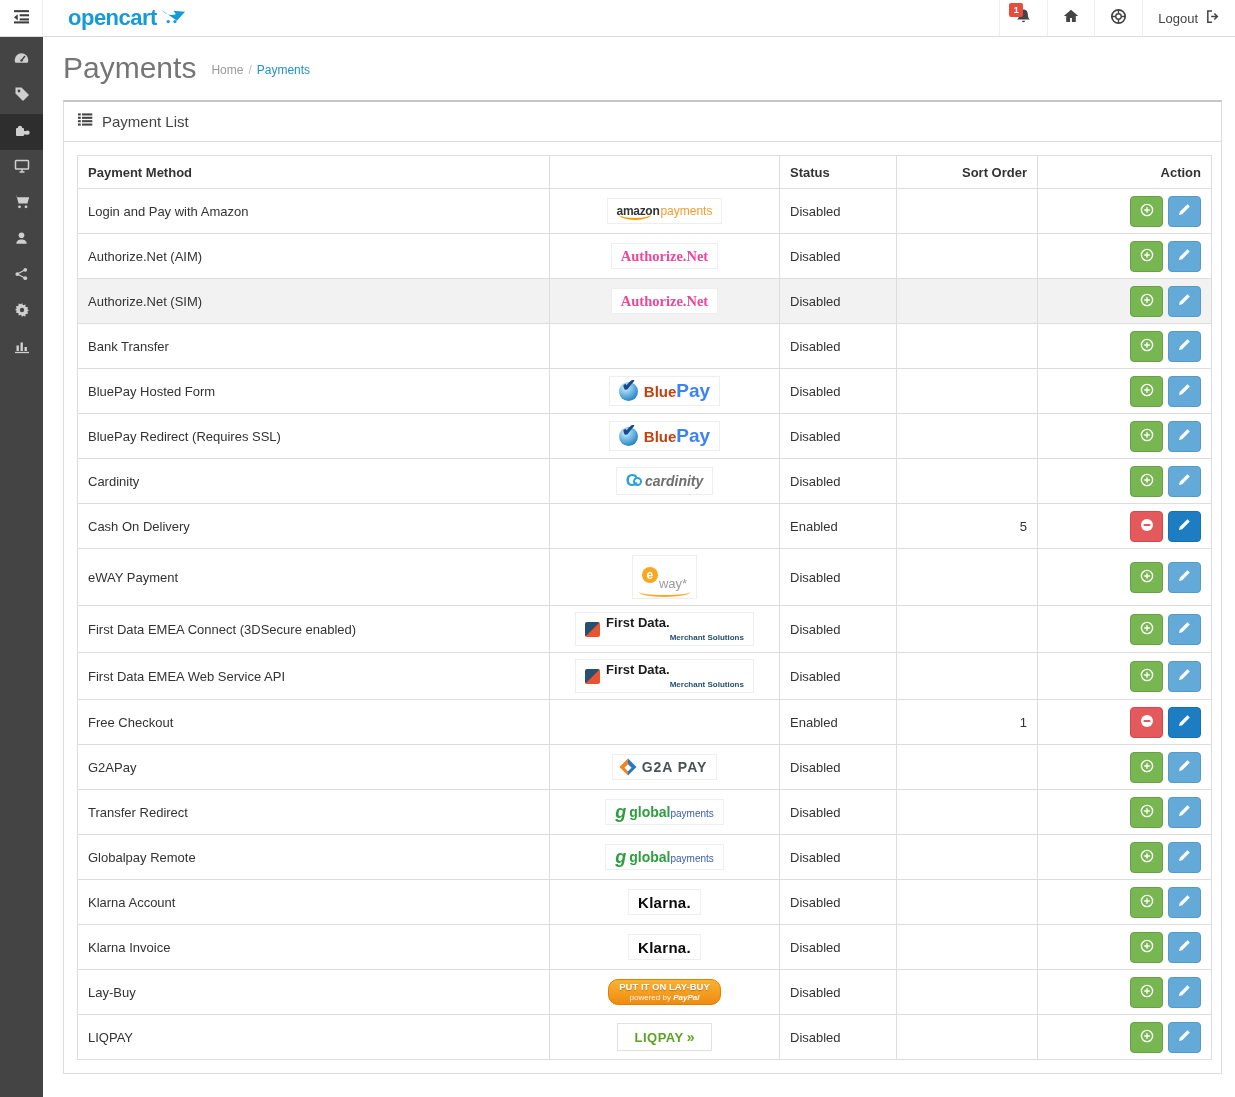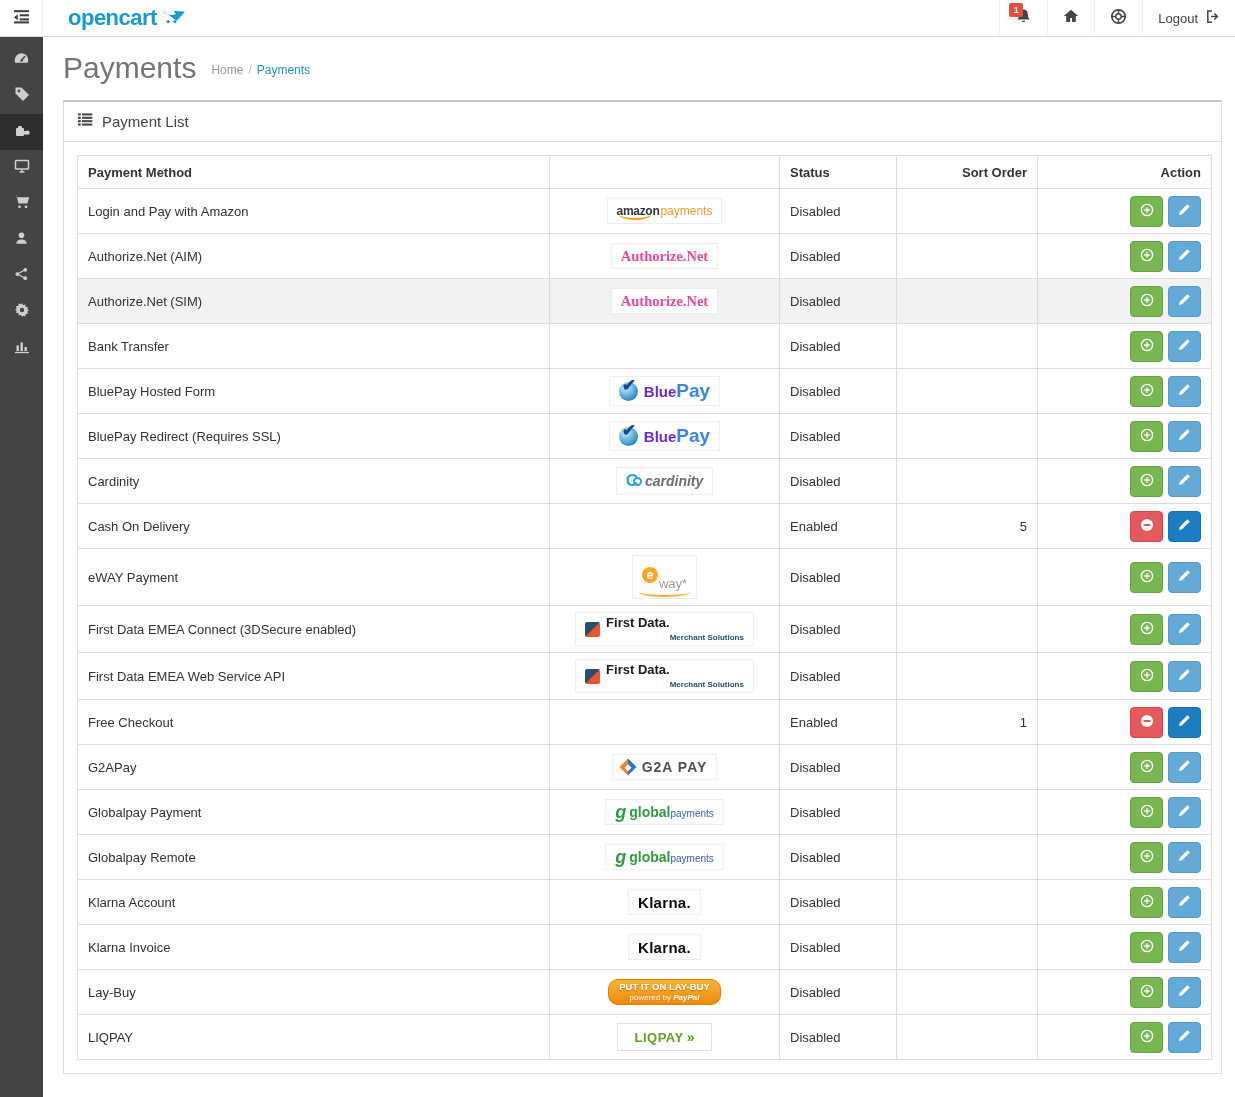--- a/index.html
+++ b/index.html
@@ -67,21 +67,21 @@
   .amz-1 { font-weight:bold; color:#333; font-size:12px; letter-spacing:-0.3px; position:relative; }
   .amz-1::after { content:""; position:absolute; left:2px; right:8px; bottom:-2px; height:4px;
     border-bottom:2px solid #f90; border-radius:0 0 100% 100%/0 0 200% 200%; }
   .amz-2 { color:#f99a2d; font-size:12px; margin-left:1px; }
 
   .authnet { font-family:"Liberation Serif", serif; font-weight:bold; color:#ec4899; font-size:14.5px; }
 
   .bp-ball { width:19px; height:19px; border-radius:50%; position:relative; margin-right:6px; flex:none;
     background:radial-gradient(circle at 35% 28%, #d9f0fb 0%, #7cc1e8 35%, #2d83c4 75%, #16619e 100%); }
   .bp-check { position:absolute; top:-7px; left:3px; color:#17498c; font-size:17px; font-weight:bold; }
-  .bp-t1 { color:#6d28d9; font-weight:bold; font-size:15px; }
+  .bp-t1 { color:#c2410c; font-weight:bold; font-size:15px; }
   .bp-t2 { color:#3b82f6; font-weight:bold; font-size:19px; }
 
   .card-icon { color:#2aa3dc; font-weight:bold; font-size:17px; margin-right:1px; }
   .card-ring { width:9px; height:9px; border:2.5px solid #2aa3dc; border-radius:50%;
     display:inline-block; margin:0 3px 0 -6px; }
   .card-text { color:#6e6e6e; font-weight:bold; font-style:italic; font-size:14px; }
 
   .eway-wrap { position:relative; display:inline-flex; align-items:center; padding-bottom:4px; }
   .eway-wrap::after { content:""; position:absolute; left:-3px; right:-3px; bottom:-2px; height:8px;
     border-bottom:2px solid #f6a821; border-radius:50%; }
@@ -597,21 +597,21 @@
                   </button>
                   <button class="btn btn-edit">
                     <span><svg width="13" height="13" viewBox="0 0 14 14">
                         <path d="M10.2 1.3l2.5 2.5L4.5 12 1 13l1-3.5z" fill="#fff"></path>
                       </svg></span>
                   </button>
                 </div>
               </td>
             </tr>
             <tr>
-              <td class="c-name">Globalpay Payment</td>
+              <td class="c-name">Transfer Redirect</td>
               <td class="c-logo"><span class="logo-box">
                   <span class="gp-g">g</span>
                   <span><span class="gp-1">global</span><span class="gp-2">payments</span></span>
                 </span></td>
               <td class="c-status">Disabled</td>
               <td class="al-r c-sort"></td>
               <td class="al-r c-action">
                 <div class="actions">
                   <button class="btn btn-install">
                     <span><svg width="14" height="14" viewBox="0 0 14 14">

